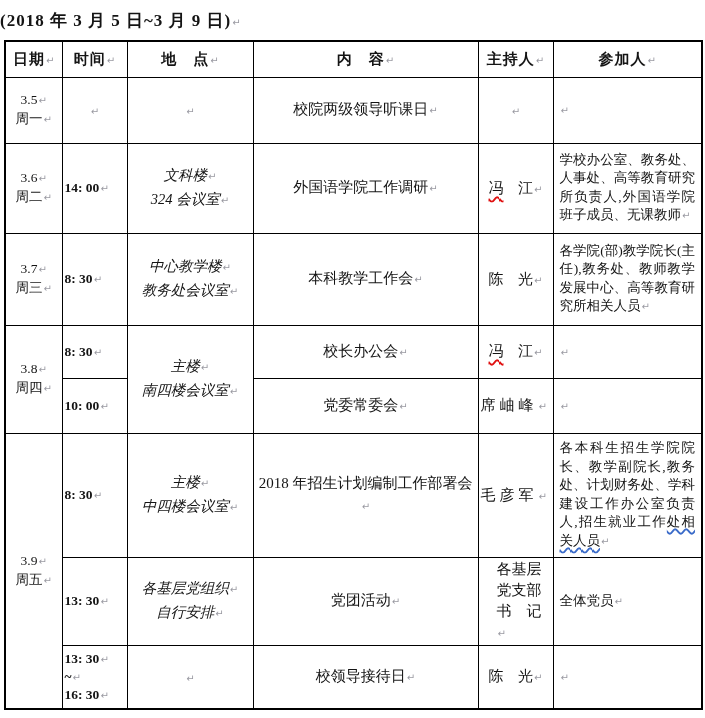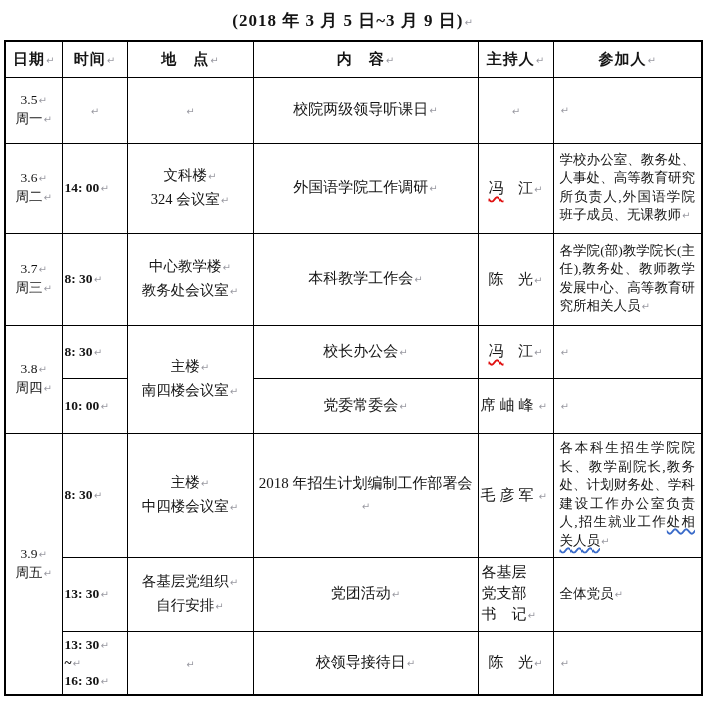--- a/index.html
+++ b/index.html
@@ -2,21 +2,21 @@
 <html><head>
 <meta charset="utf-8">
 <style>
   html,body{margin:0;padding:0;}
   body{
     width:705px;height:718px;background:#ffffff;color:#141414;
     font-family:"Liberation Serif","DejaVu Serif",serif;
     overflow:hidden;
   }
   .doc-title{
-    text-align:center;font-weight:bold;font-size:17px;
+    text-align:left;font-weight:bold;font-size:17px;
     margin:9px 0 8px 0;letter-spacing:1px;
   }
   table.sched{
     border-collapse:collapse;table-layout:fixed;
     width:697px;margin-left:4px;
     border:2px solid #000;
   }
   td,th{
     border:1.5px solid #000;vertical-align:middle;
     padding:1px 2px;overflow:hidden;
@@ -29,28 +29,28 @@
   tr.h-r38a{height:53px;}
   tr.h-r38b{height:55px;}
   tr.h-r39a{height:124px;}
   tr.h-r39b{height:74px;}
   tr.h-r39c{height:64px;}
   .c{text-align:center;}
   .date-cell{text-align:center;font-size:13.5px;}
   .date-cell .ln{line-height:18px;}
   .time-cell{text-align:left;font-size:13.5px;font-weight:600;}
   .time-cell .ln{line-height:17px;}
-  .place-cell{text-align:center;font-size:14.5px;}
+  .place-cell{text-align:center;font-size:14.5px;font-style:italic;}
   .place-cell .ln{line-height:23px;}
   .content-cell{text-align:center;font-size:15px;line-height:22px;}
   .host-cell{font-size:15px;}
   .host-flex{display:flex;justify-content:space-between;align-items:baseline;padding:0 8px;}
   .host-spread{text-align:left;}
   .host-spread .nm{letter-spacing:4px;}
-  .host-lines{padding-left:1px;font-size:15px;}
+  .host-lines{padding-left:16px;font-size:15px;}
   .host-lines .ln{line-height:21px;text-align:left;}
   .part-cell{font-size:13.5px;line-height:18.5px;text-align:justify;padding:3px 6px;}
   .part-left{text-align:left;padding-left:6px;font-size:13.5px;}
   .pilcrow{
     color:#9a9aa2;font-size:10px;
     font-family:"DejaVu Sans",sans-serif;
     letter-spacing:0;font-weight:normal;padding-left:1px;
   }
   .wavy-red{
     text-decoration:underline wavy #e01010;

